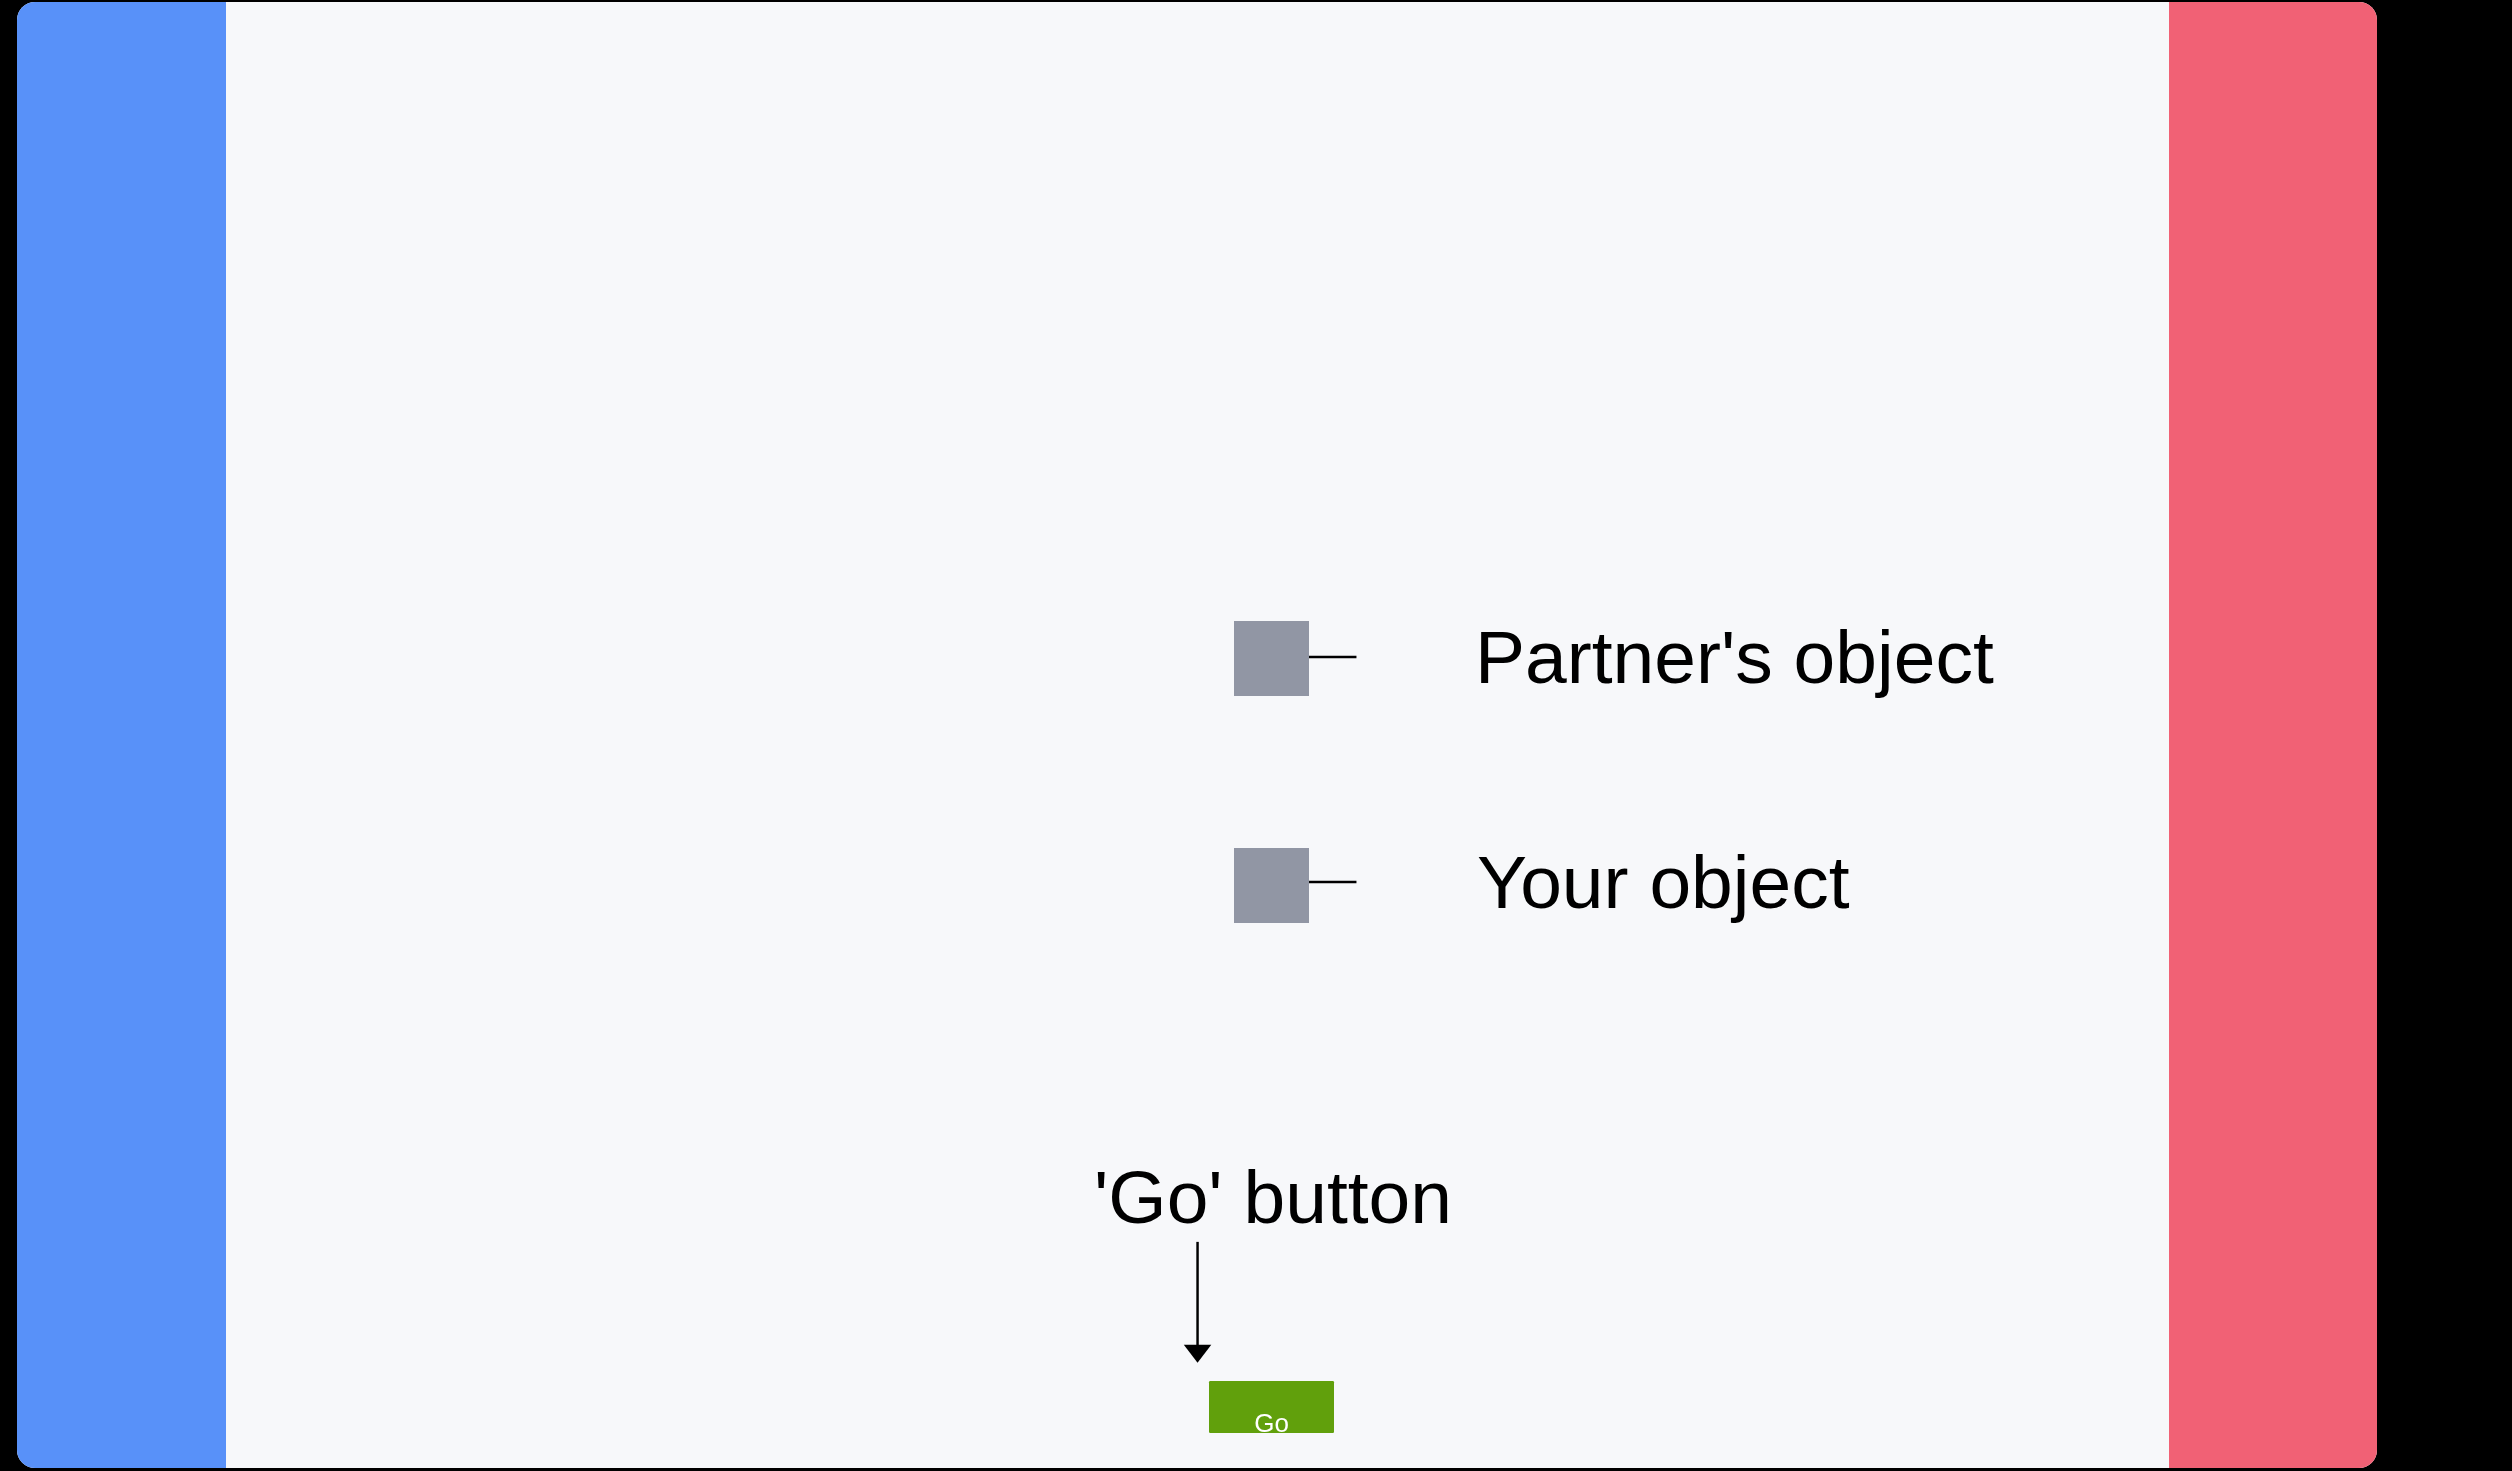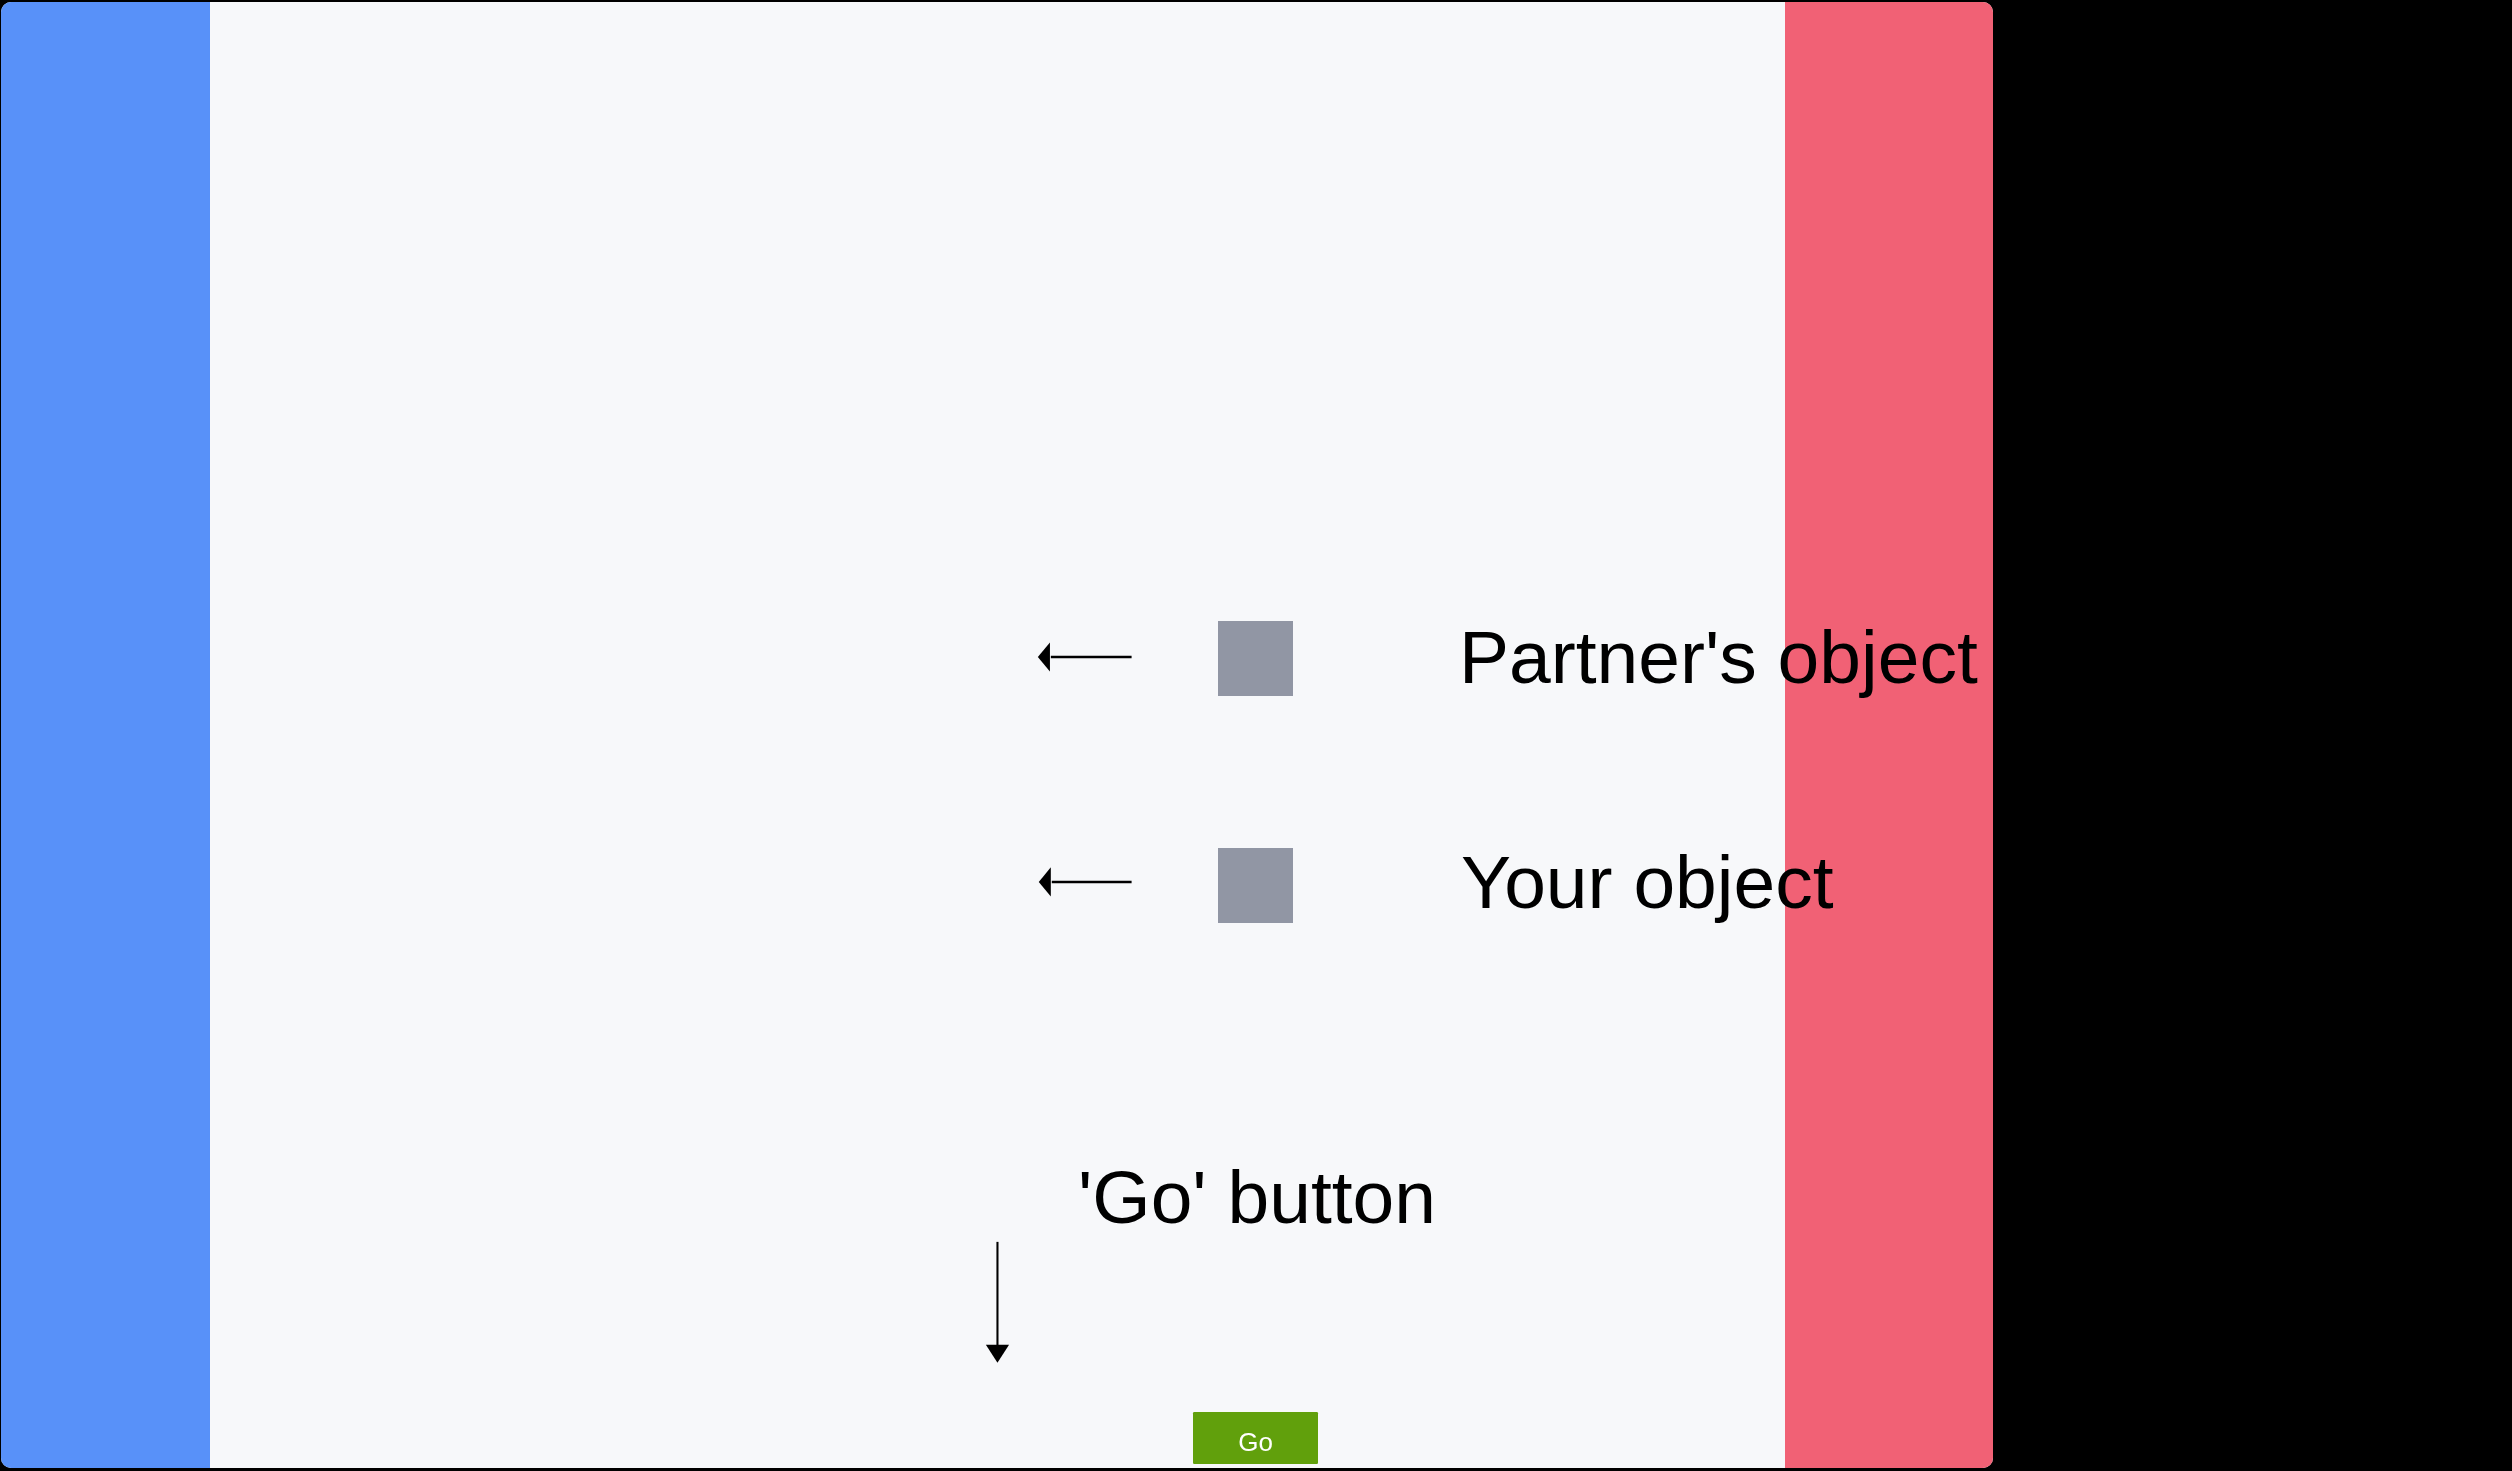--- a/index.html
+++ b/index.html
@@ -18,26 +18,26 @@
   body {
     width: 2512px;
     height: 1471px;
     position: relative;
     background: var(--page-bg);
     font-family: "Liberation Sans", sans-serif;
     overflow: hidden;
   }
   .panel {
     position: absolute;
-    left: 1px;
+    left: 17px;
     top: 1.8px;
-    width: 1992px;
+    width: 2360px;
     height: 1466px;
     background: var(--panel-bg);
-    border-radius: 10px;
+    border-radius: 18px;
     overflow: hidden;
   }
   .bar {
     position: absolute;
     top: 0;
     bottom: 0;
   }
   .bar-left {
     left: 0;
     width: 209px;
@@ -81,23 +81,22 @@
     width: 125px;
     height: 52px;
     background: var(--go-bg);
     color: var(--go-text);
     border: none;
     border-radius: 1.2px;
     font-family: "Liberation Sans", sans-serif;
     font-size: 26px;
     line-height: 52px;
     text-align: center;
-    padding: 4px;
+    padding: 16px;
     cursor: pointer;
-    margin-top: 31px;
   }
 </style>
 </head>
 <body>
 
 <div class="panel">
 
   <div class="bar bar-left"></div>
   <div class="bar bar-right"></div>
 

